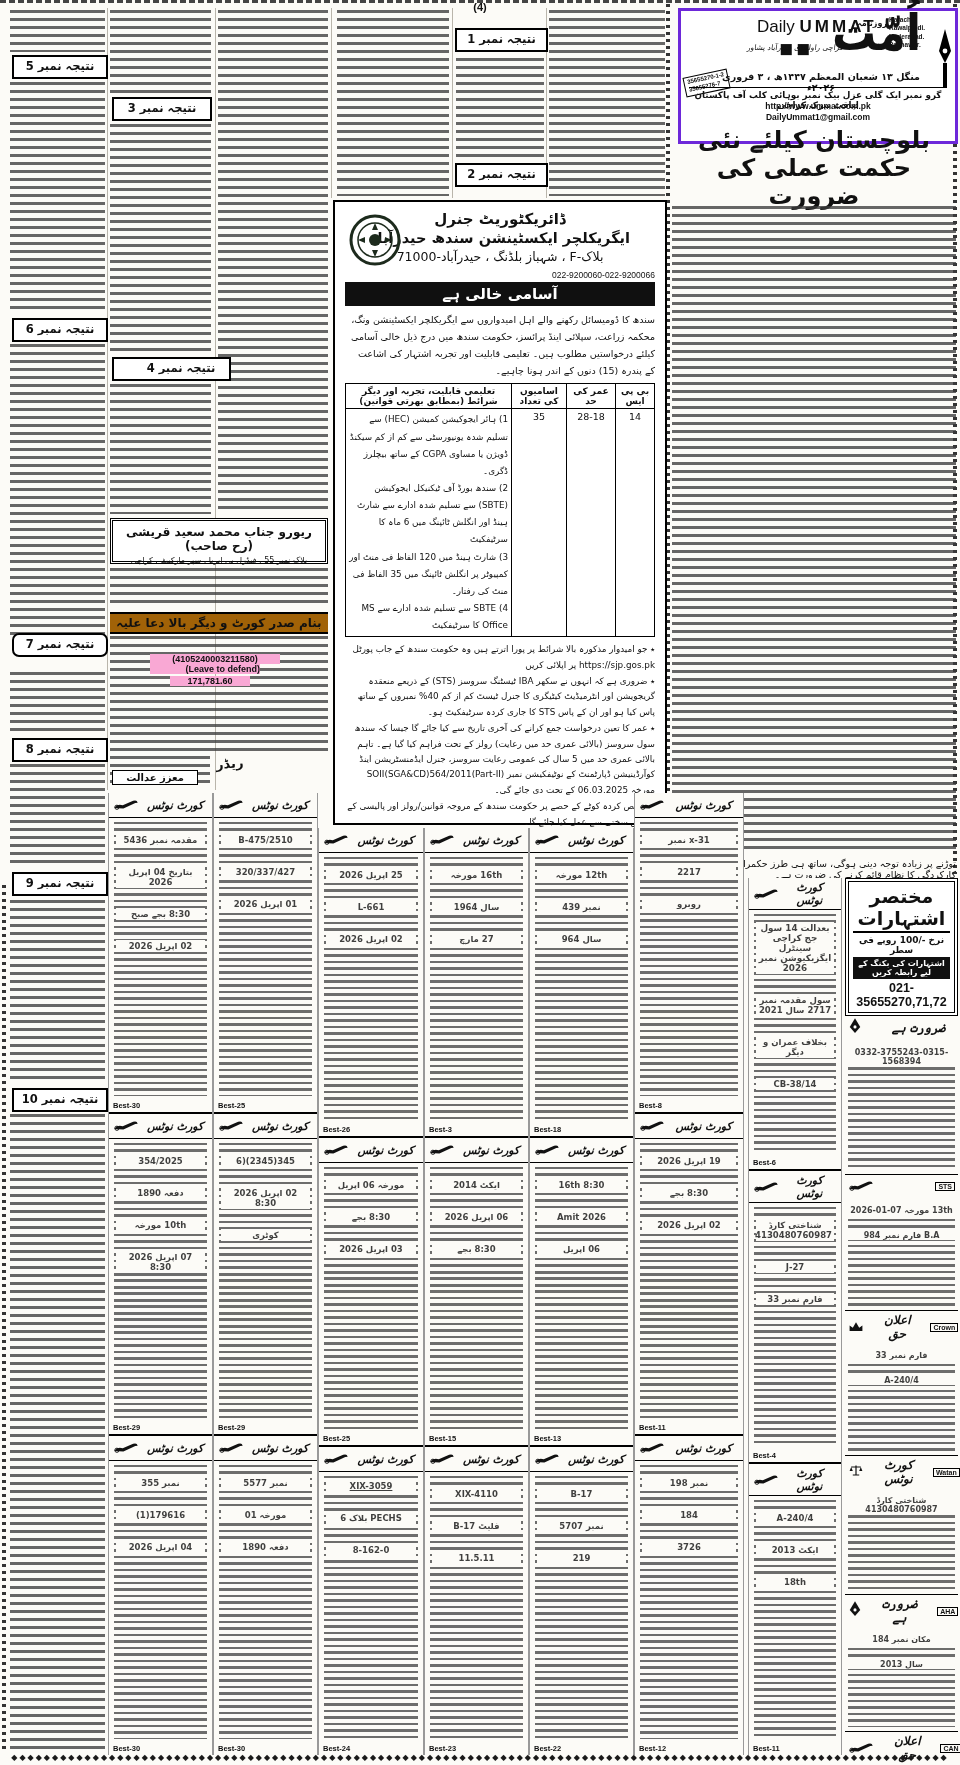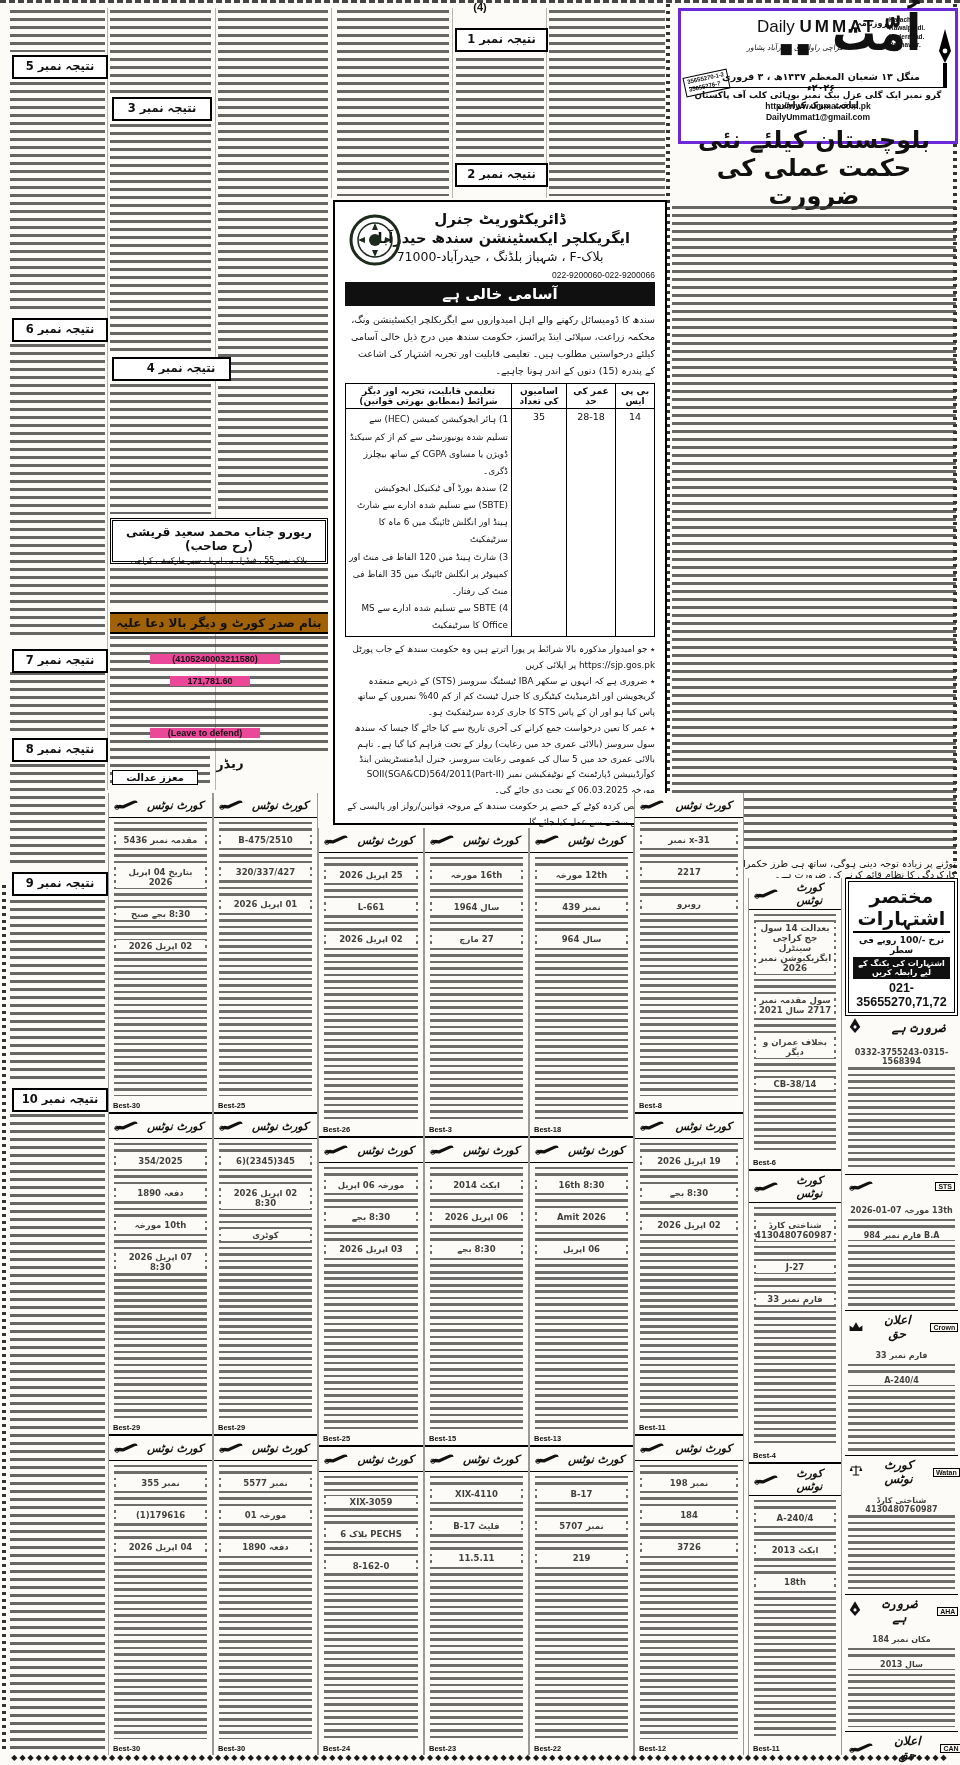--- a/index.html
+++ b/index.html
@@ -85,21 +85,21 @@
   .cslabel{border:1px solid #000;font-size:7px;font-weight:bold;padding:0 2px;font-family:"Liberation Sans",sans-serif;}
   .csbody{position:relative;margin-top:3px;}
   .csfrag{background:#fcfbf7;font-weight:bold;font-size:8px;text-align:center;direction:rtl;margin:16px 0 0;}
   
   .qbox{position:absolute;left:110px;top:518px;width:218px;height:46px;border:3px double #000;background:#fff;
         direction:rtl;text-align:center;box-sizing:border-box;padding:4px 4px;}
   .qbox .t{font-weight:bold;font-size:12px;}
   .qbox .s{font-size:8px;margin-top:3px;}
   .benam{position:absolute;left:110px;top:612px;width:218px;border-top:2.5px solid #000;border-bottom:2.5px solid #000;
          font-weight:bold;font-size:12px;text-align:center;direction:rtl;padding:2px 0;background:#a16207;box-sizing:border-box;}
-  .casefrag{position:absolute;font-weight:bold;font-size:9px;background:#ec4899;direction:ltr;text-align:center;font-family:"Liberation Sans",sans-serif;}
+  .casefrag{position:absolute;font-weight:bold;font-size:9px;background:#f9a8d4;direction:ltr;text-align:center;font-family:"Liberation Sans",sans-serif;}
   .mini-box{position:absolute;border:1.5px solid #000;background:#fff;font-weight:bold;font-size:10px;direction:rtl;text-align:center;padding:1px 6px;}
   .reader{position:absolute;font-weight:bold;font-size:13px;direction:rtl;transform:rotate(-4deg);}
   .bottom-diamonds{position:absolute;left:0;top:1753px;width:960px;height:10px;overflow:hidden;text-align:center;
                    font-size:8px;letter-spacing:2px;color:#1a1a1a;}
   .emblem{position:absolute;left:14px;top:12px;}
 </style>
 </head>
 <body>
 
 <div class="page">
@@ -134,33 +134,33 @@
   <div class="abs tx" style="left:337px;top:10px;width:112px;height:186px;"></div>
   <div class="abs tx" style="left:456px;top:58px;width:88px;height:100px;"></div>
   <div class="abs tx" style="left:549px;top:10px;width:116px;height:186px;"></div>
 
   <div class="natija" style="left:455px;top:28px;width:89px;">نتیجہ نمبر 1</div>
   <div class="natija" style="left:455px;top:163px;width:89px;">نتیجہ نمبر 2</div>
   <div class="natija" style="left:112px;top:97px;width:96px;">نتیجہ نمبر 3</div>
   <div class="natija" style="left:112px;top:357px;width:96px;padding-left:19px;">نتیجہ نمبر 4</div>
   <div class="natija" style="left:12px;top:55px;width:92px;">نتیجہ نمبر 5</div>
   <div class="natija" style="left:12px;top:318px;width:92px;">نتیجہ نمبر 6</div>
-  <div class="natija" style="left:12px;top:649px;width:92px;">نتیجہ نمبر 7</div>
+  <div class="natija" style="left:12px;top:633px;width:92px;border-radius:7px;">نتیجہ نمبر 7</div>
   <div class="natija" style="left:12px;top:738px;width:92px;">نتیجہ نمبر 8</div>
   <div class="natija" style="left:12px;top:872px;width:92px;">نتیجہ نمبر 9</div>
   <div class="natija" style="left:12px;top:1088px;width:92px;">نتیجہ نمبر 10</div>
 
   <div class="qbox">
     <div class="t">ریورو جناب محمد سعید قریشی (رح صاحب)</div>
     <div class="s">بلاک نمبر 55 ، فیڈرل بی ایریا ، سپر مارکیٹ ، کراچی</div>
   </div>
   <div class="benam">بنام صدر کورٹ و دیگر بالا دعا علیہ</div>
   <div class="casefrag" style="left:150px;top:654px;width:130px;">(4105240003211580)</div>
   <div class="casefrag" style="left:170px;top:676px;width:80px;">171,781.60</div>
-  <div class="casefrag" style="left:150px;top:728px;width:110px;">(Leave to defend)</div>
+  <div class="casefrag" style="left:150px;top:664px;width:110px;text-align:right;">(Leave to defend)</div>
   <div class="reader" style="left:216px;top:756px;">ریڈر</div>
   <div class="mini-box" style="left:112px;top:770px;width:72px;">معزز عدالت</div>
 
   <div class="ad">
     <span class="emblem">
       <svg width="52" height="52" viewBox="0 0 52 52">
         <circle cx="26" cy="26" r="24" fill="none" stroke="#1d2b1d" stroke-width="3"></circle>
         <circle cx="26" cy="26" r="17" fill="none" stroke="#1d2b1d" stroke-width="1.5"></circle>
         <circle cx="26" cy="26" r="6" fill="#1d2b1d"></circle>
         <path d="M26 9 L29 16 L23 16 Z M26 43 L29 36 L23 36 Z M9 26 L16 29 L16 23 Z M43 26 L36 29 L36 23 Z" fill="#1d2b1d"></path>
@@ -480,21 +480,21 @@
         </div>
         <div class="ncard">
           <div class="nhead">
             <span><svg width="26" height="14" viewBox="0 0 40 20">
                 <path d="M2 16 Q7 9 15 12 L31 5 Q37 3 38 8 Q34 8 31 10 L16 17 Z" fill="#111"></path>
                 <circle cx="6" cy="15" r="3.2" fill="none" stroke="#111" stroke-width="1.5"></circle>
               </svg></span>
             <div class="ntitle">کورٹ نوٹس</div>
           </div>
           <div class="nbody tx2">
-            <div class="frag" style="margin-top: 20px;">XIX-3059</div>
+            <div class="frag" style="margin-top: 4px; text-decoration: underline;">XIX-3059</div>
             <div class="frag">PECHS بلاک 6</div>
             <div class="frag">8-162-0</div>
           </div>
           <div class="nbest">Best-24</div>
         </div>
       </div>
       <div class="ncol" style="left: 424px; top: 828px; width: 105px; height: 927px;">
         <div class="ncard">
           <div class="nhead">
             <span><svg width="26" height="14" viewBox="0 0 40 20">

